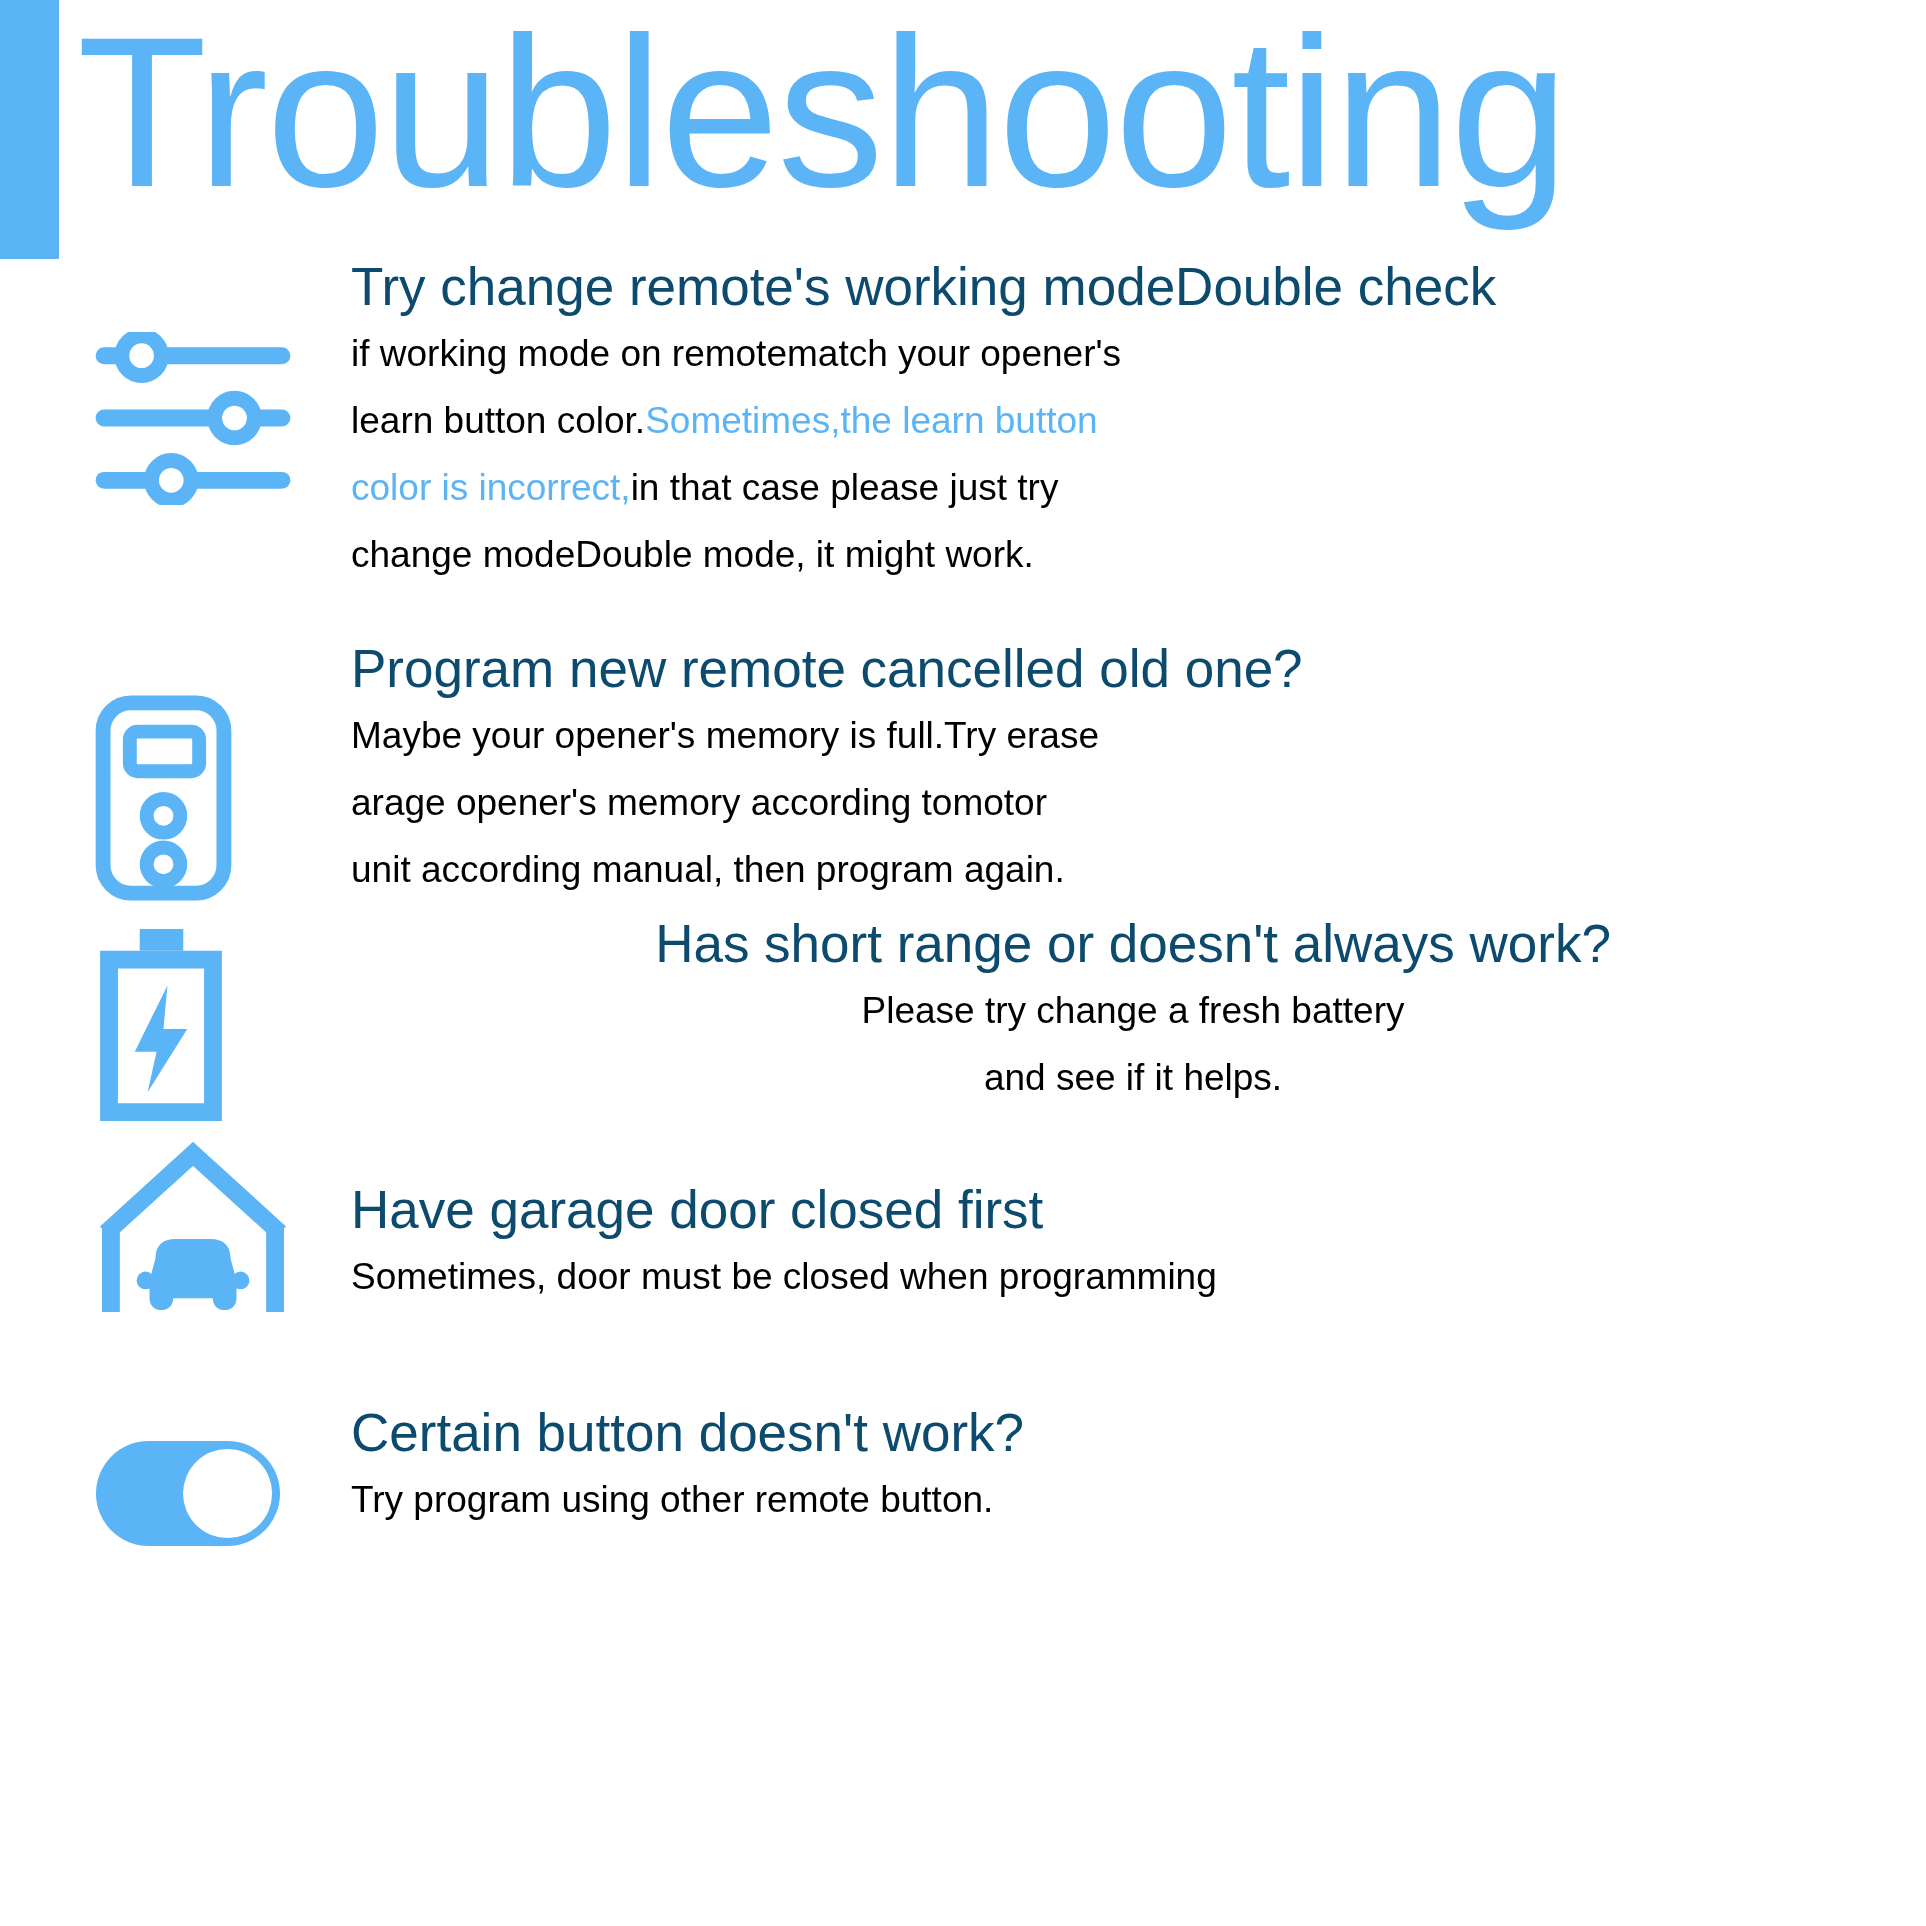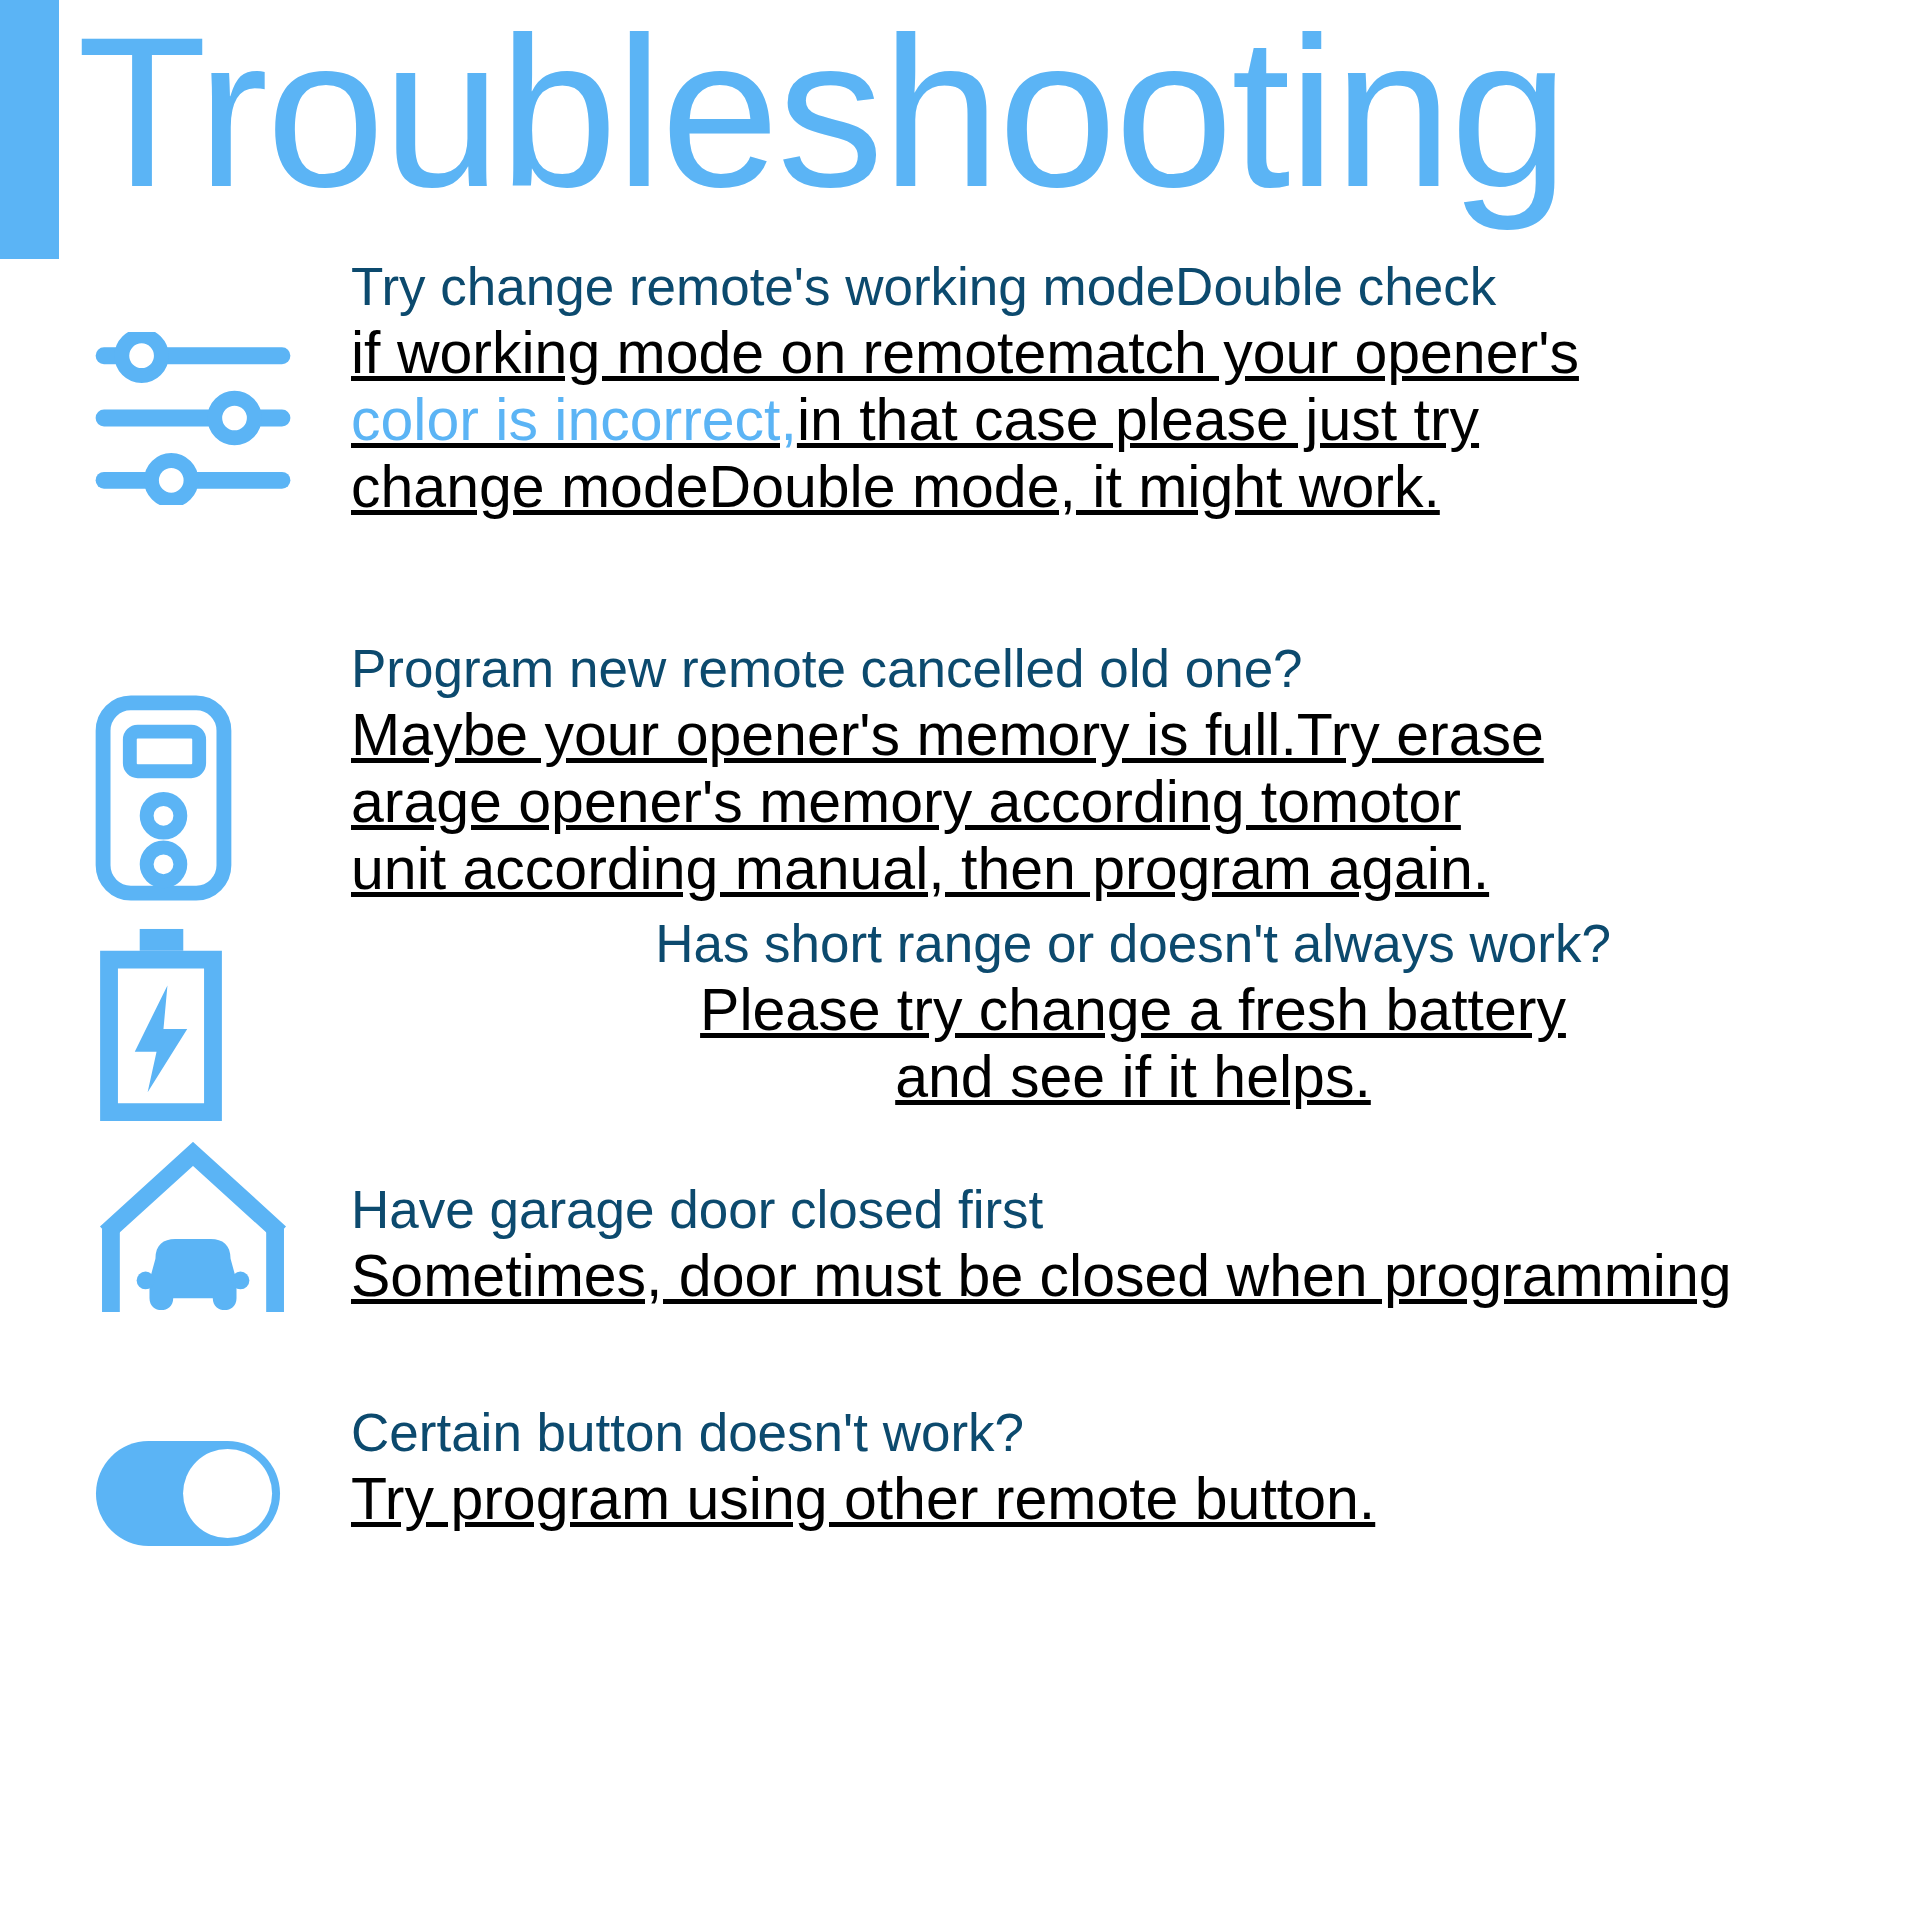--- a/index.html
+++ b/index.html
@@ -44,24 +44,23 @@
   }
   .heading{
     color:#0c4a6e;
     font-size:53px;
     line-height:67px;
     font-weight:normal;
     white-space:nowrap;
   }
   .body{
     color:#000000;
-    font-size:59px;
+    font-size:37px;
     line-height:67px;
     font-weight:normal;
-    text-decoration:underline;
   }
   .blueinline{color:#5BB4F5;}
   .blockline{white-space:nowrap;}
   
   #section-1{top:0px;}
   #section-1 .sec-icon{top:69px;}
   #section-1 .sec-text{top:-10px;}
 
   #section-2{top:376px;}
   #section-2 .sec-icon{top:55px;}
@@ -105,20 +104,23 @@
         </g>
       </svg>
     </div>
     <div class="sec-text">
       <div class="heading">Try change remote's working modeDouble check</div>
       <div class="body">
         <div class="blockline">
           <span>if working mode on remotematch your opener's</span>
         </div>
         <div class="blockline">
+          <span>learn button color.</span><span class="blueinline">Sometimes,the learn button</span>
+        </div>
+        <div class="blockline">
           <span class="blueinline">color is incorrect,</span><span>in that case please just try</span>
         </div>
         <div class="blockline">
           <span>change modeDouble mode, it might work.</span>
         </div>
       </div>
     </div>
   </div>
 
   <div class="section" id="section-2">

